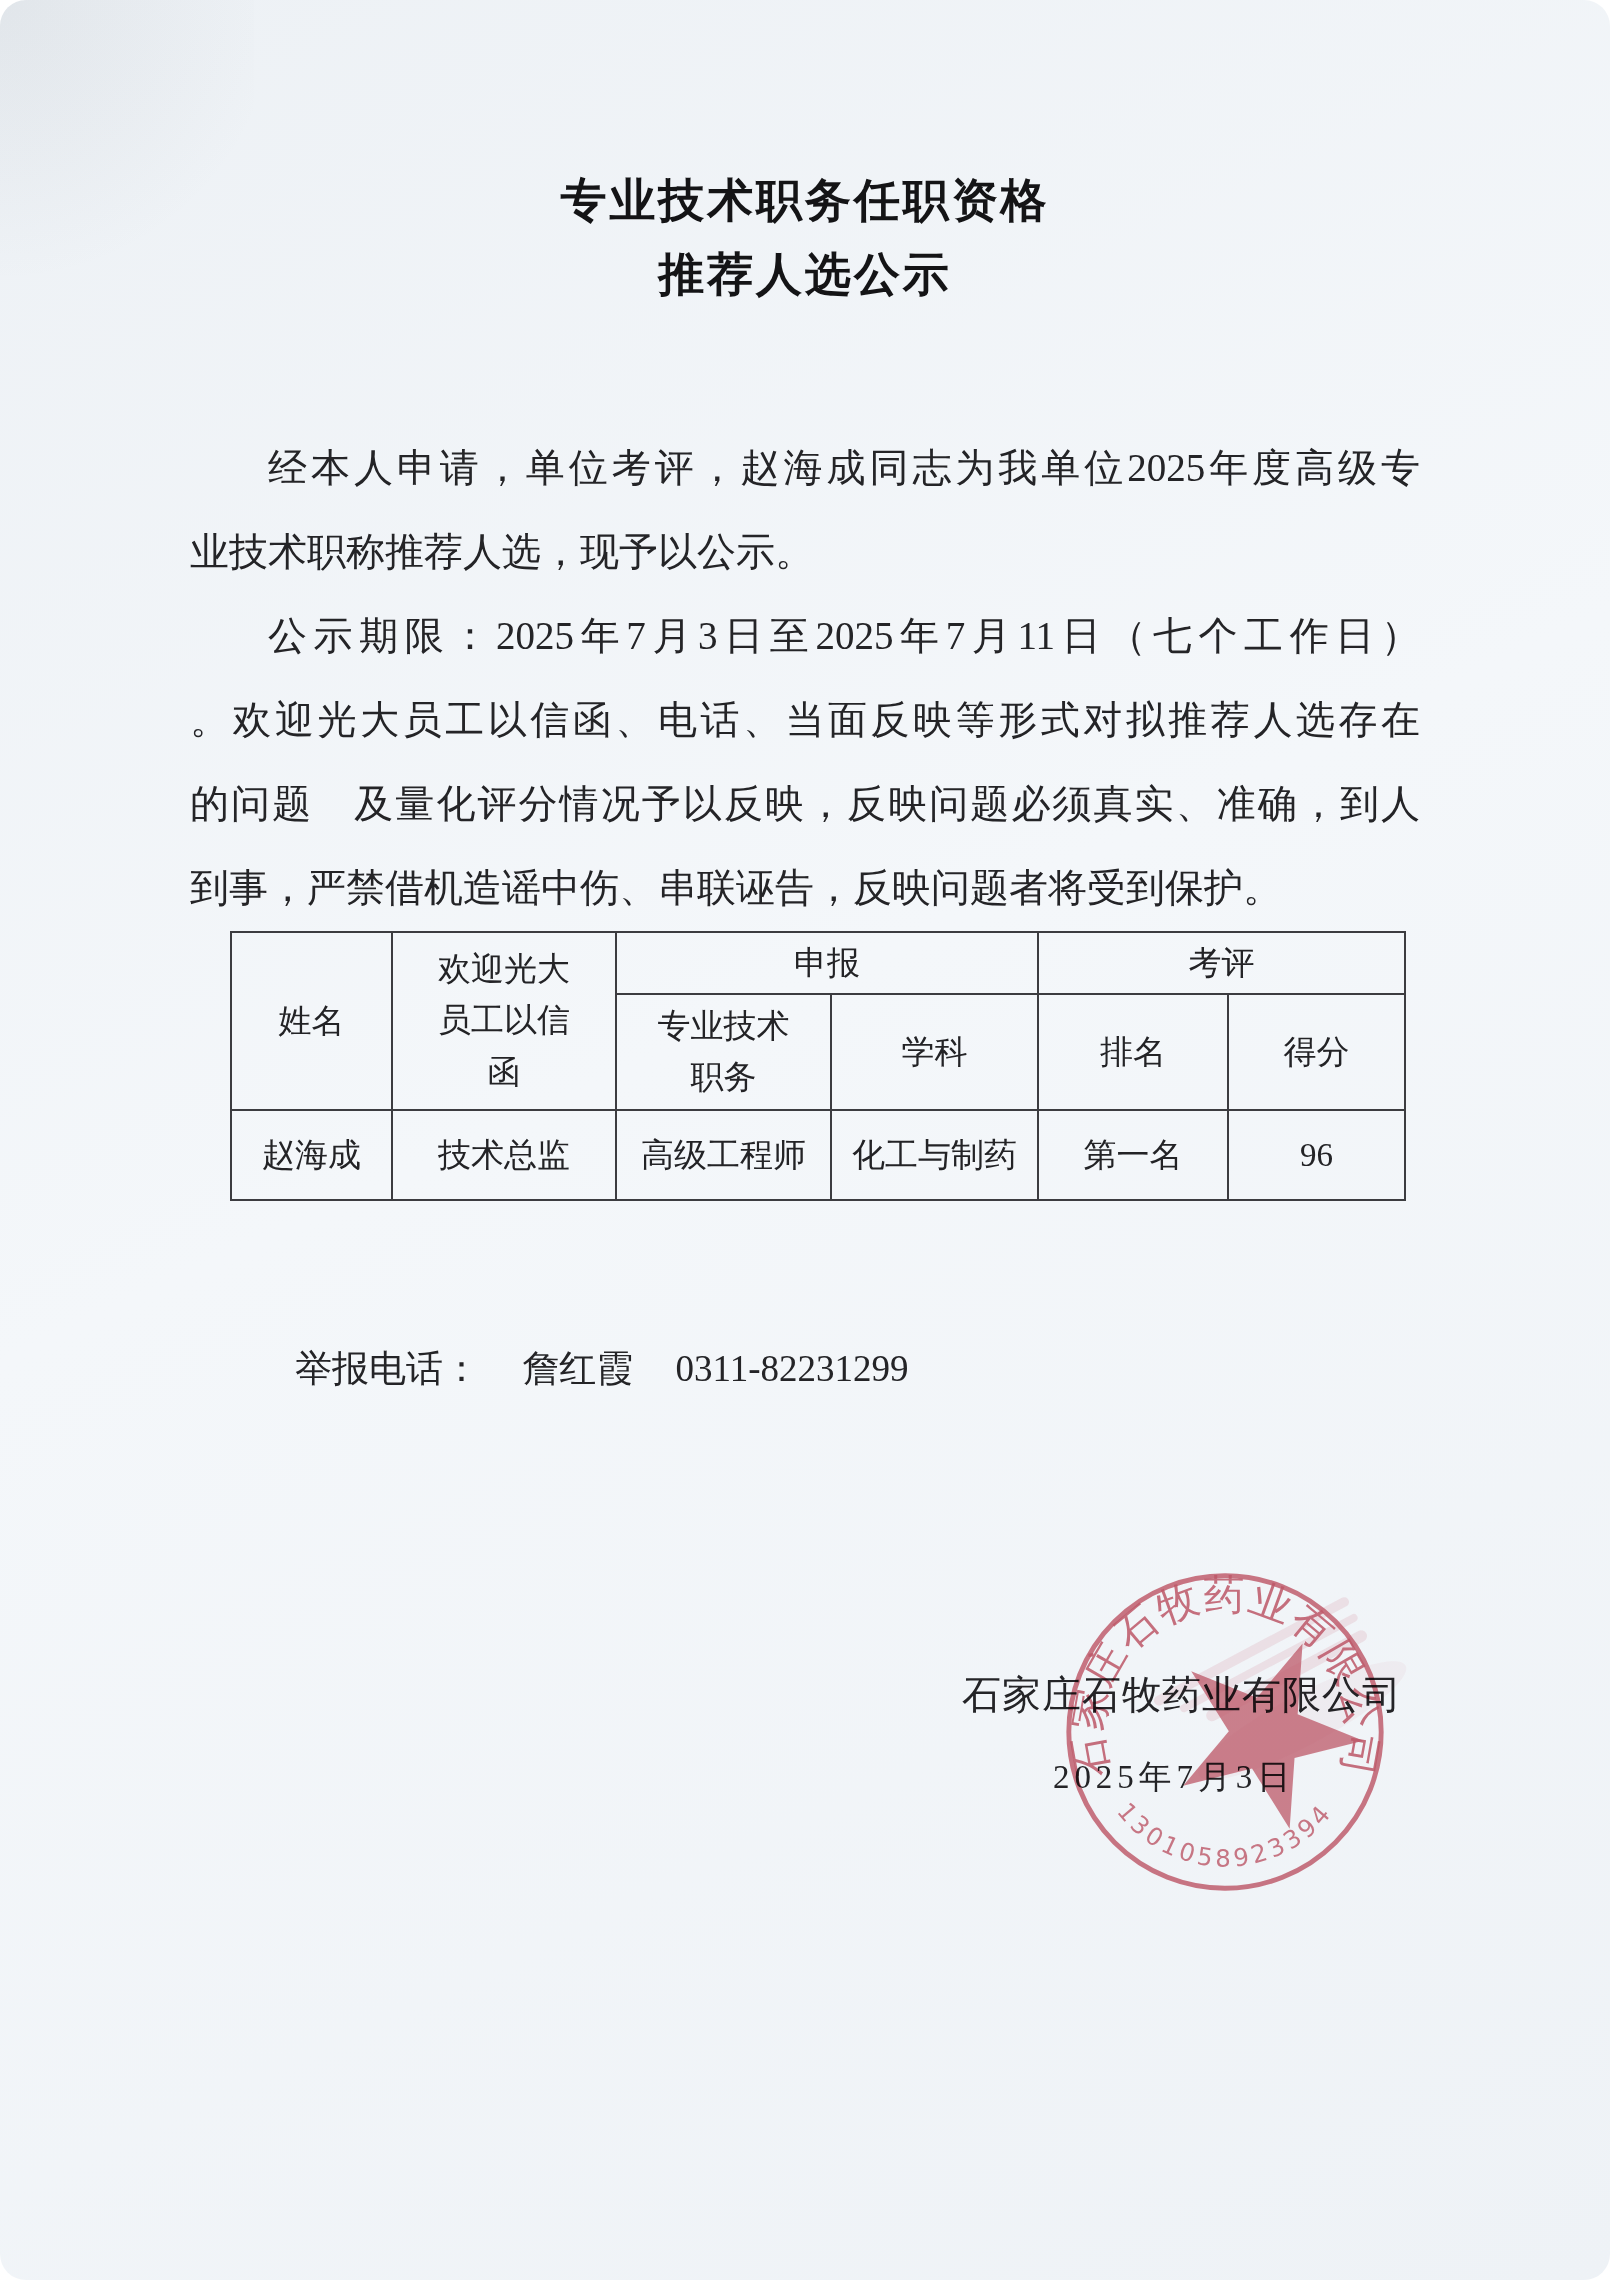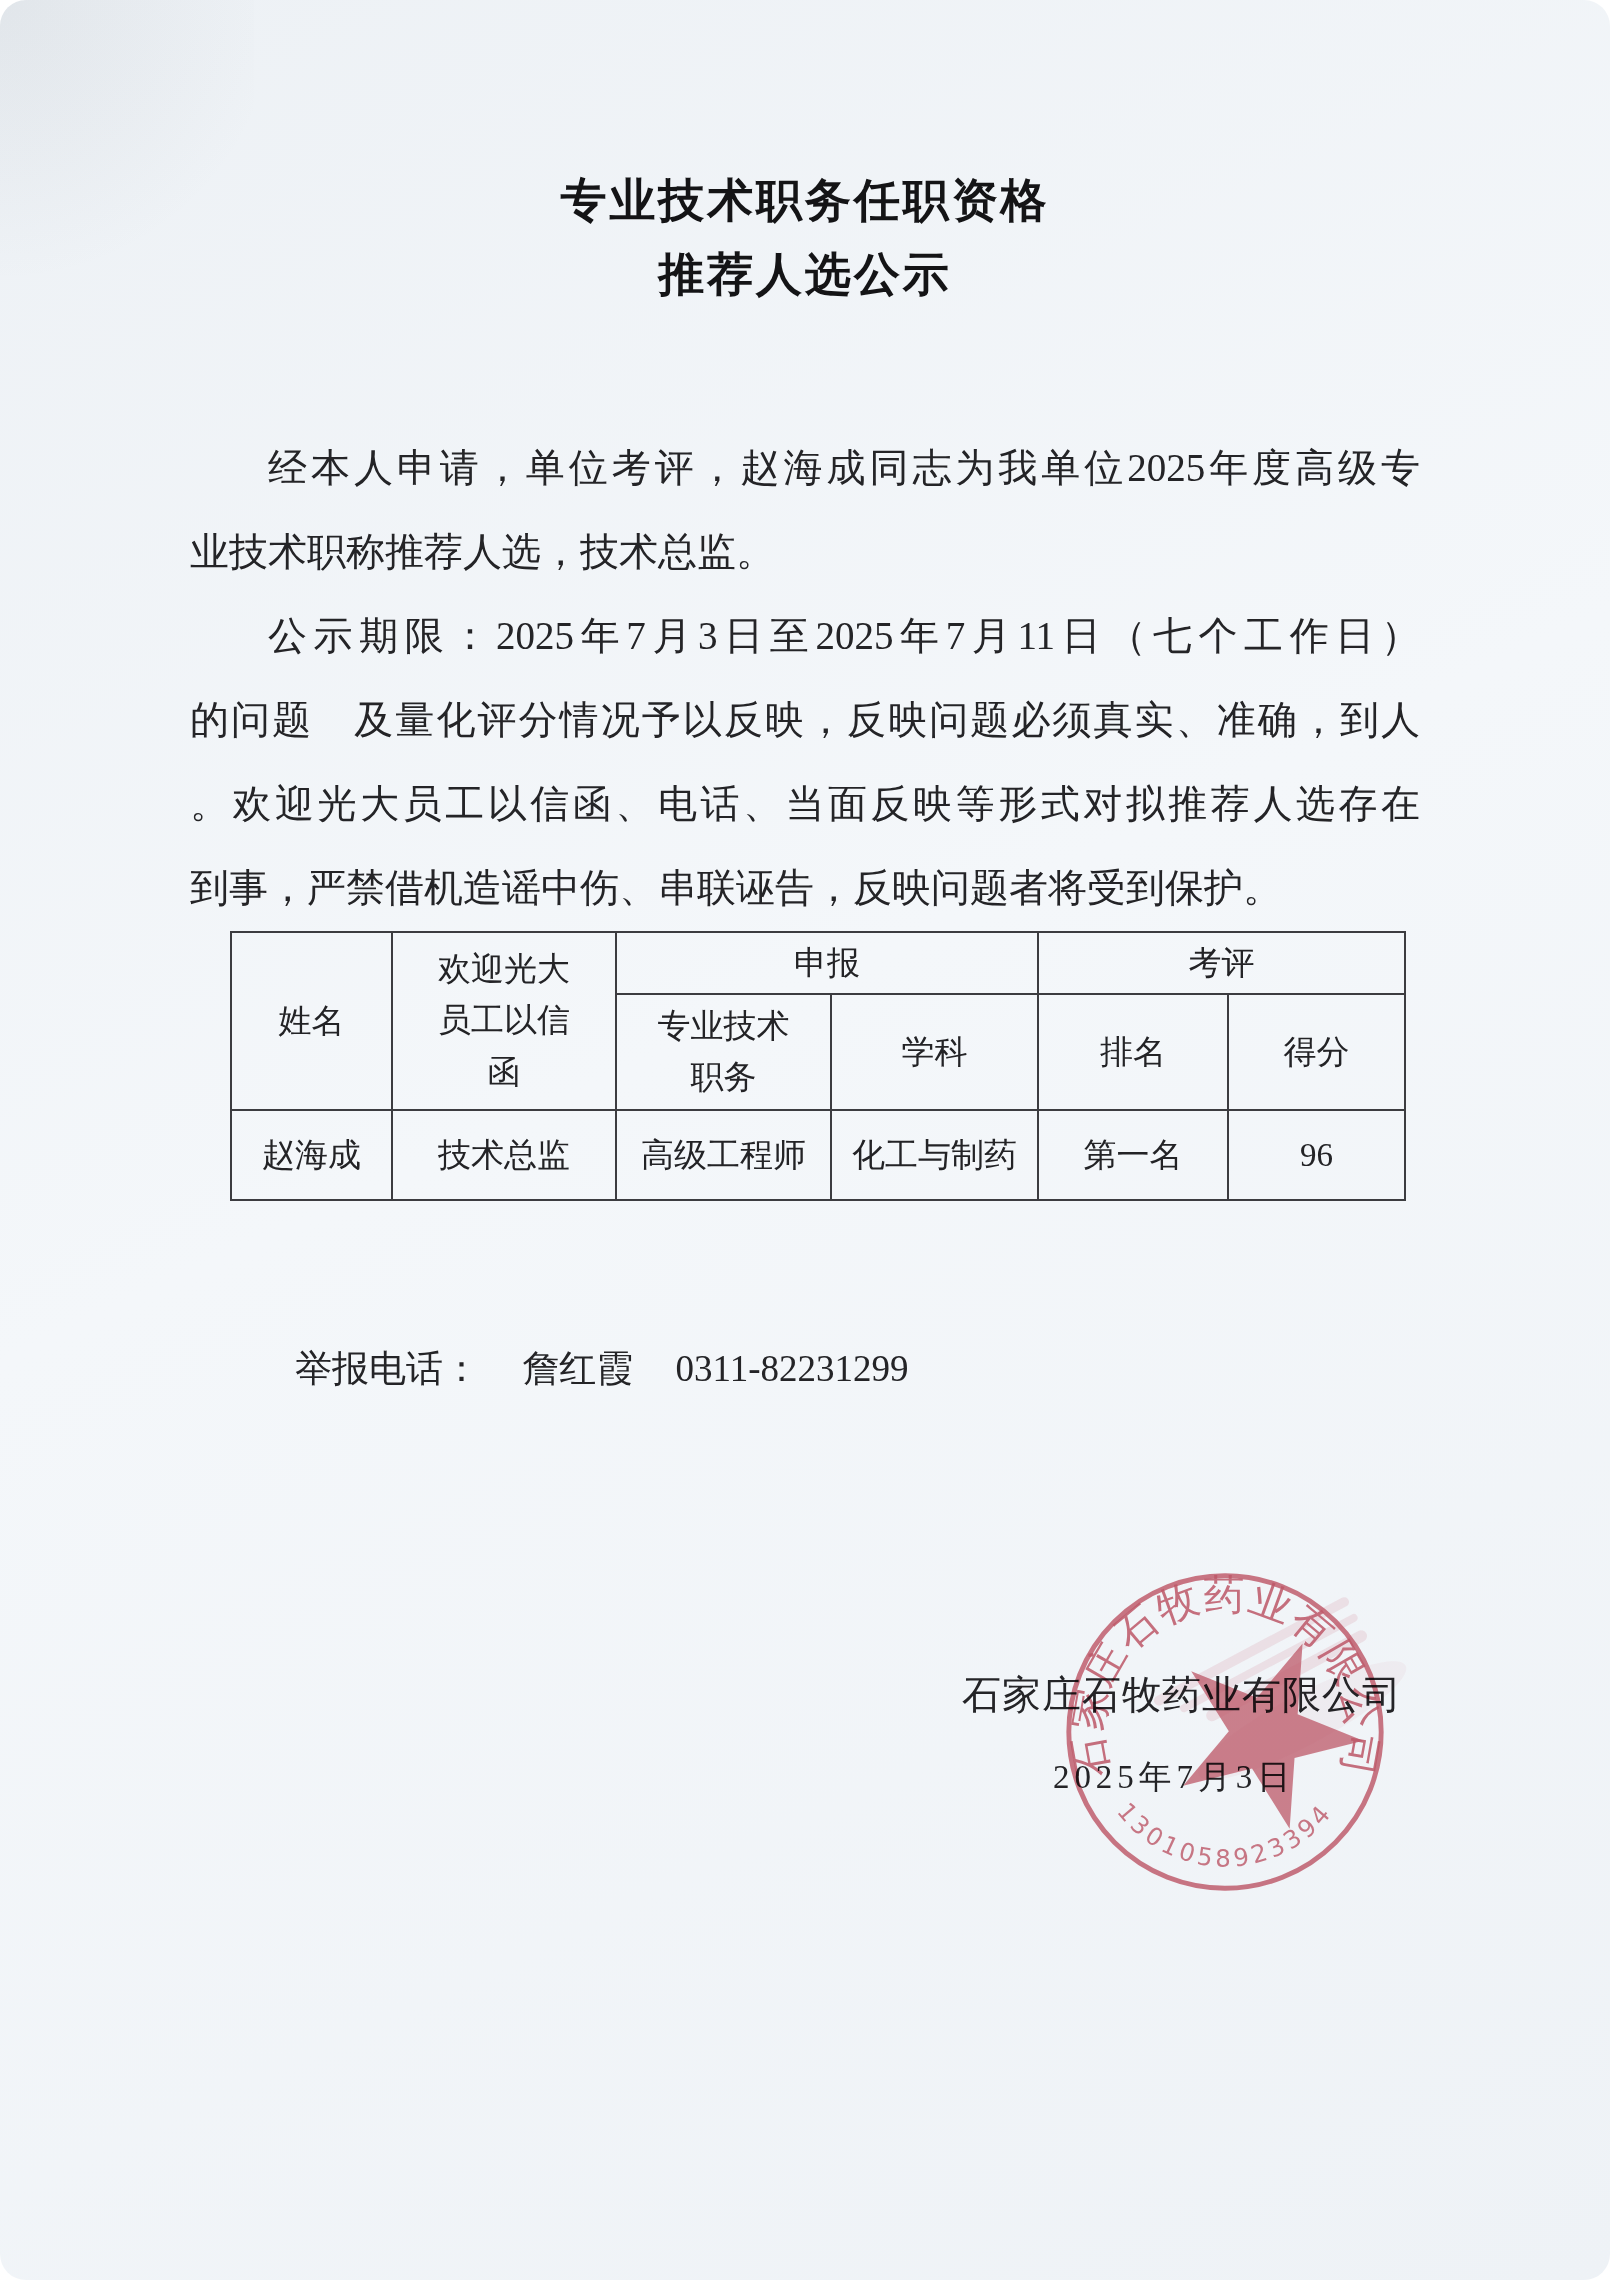--- a/index.html
+++ b/index.html
@@ -62,24 +62,24 @@
 
 <div class="page">
 
   <div class="title">
     <div>专业技术职务任职资格</div>
     <div>推荐人选公示</div>
   </div>
 
   <div class="body-block">
     <div class="bline indent">经本人申请，单位考评，赵海成同志为我单位2025年度高级专</div>
-    <div class="bline endline">业技术职称推荐人选，技术总监。</div>
+    <div class="bline endline">业技术职称推荐人选，现予以公示。</div>
     <div class="bline indent">公示期限：2025年7月3日至2025年7月11日（七个工作日）</div>
+    <div class="bline">。欢迎光大员工以信函、电话、当面反映等形式对拟推荐人选存在</div>
     <div class="bline">的问题　及量化评分情况予以反映，反映问题必须真实、准确，到人</div>
-    <div class="bline">。欢迎光大员工以信函、电话、当面反映等形式对拟推荐人选存在</div>
     <div class="bline endline">到事，严禁借机造谣中伤、串联诬告，反映问题者将受到保护。</div>
   </div>
 
   <table class="notice">
     <colgroup>
       <col style="width:161px">
         <col style="width:224px">
         <col style="width:215px">
       <col style="width:207px">
         <col style="width:190px">

